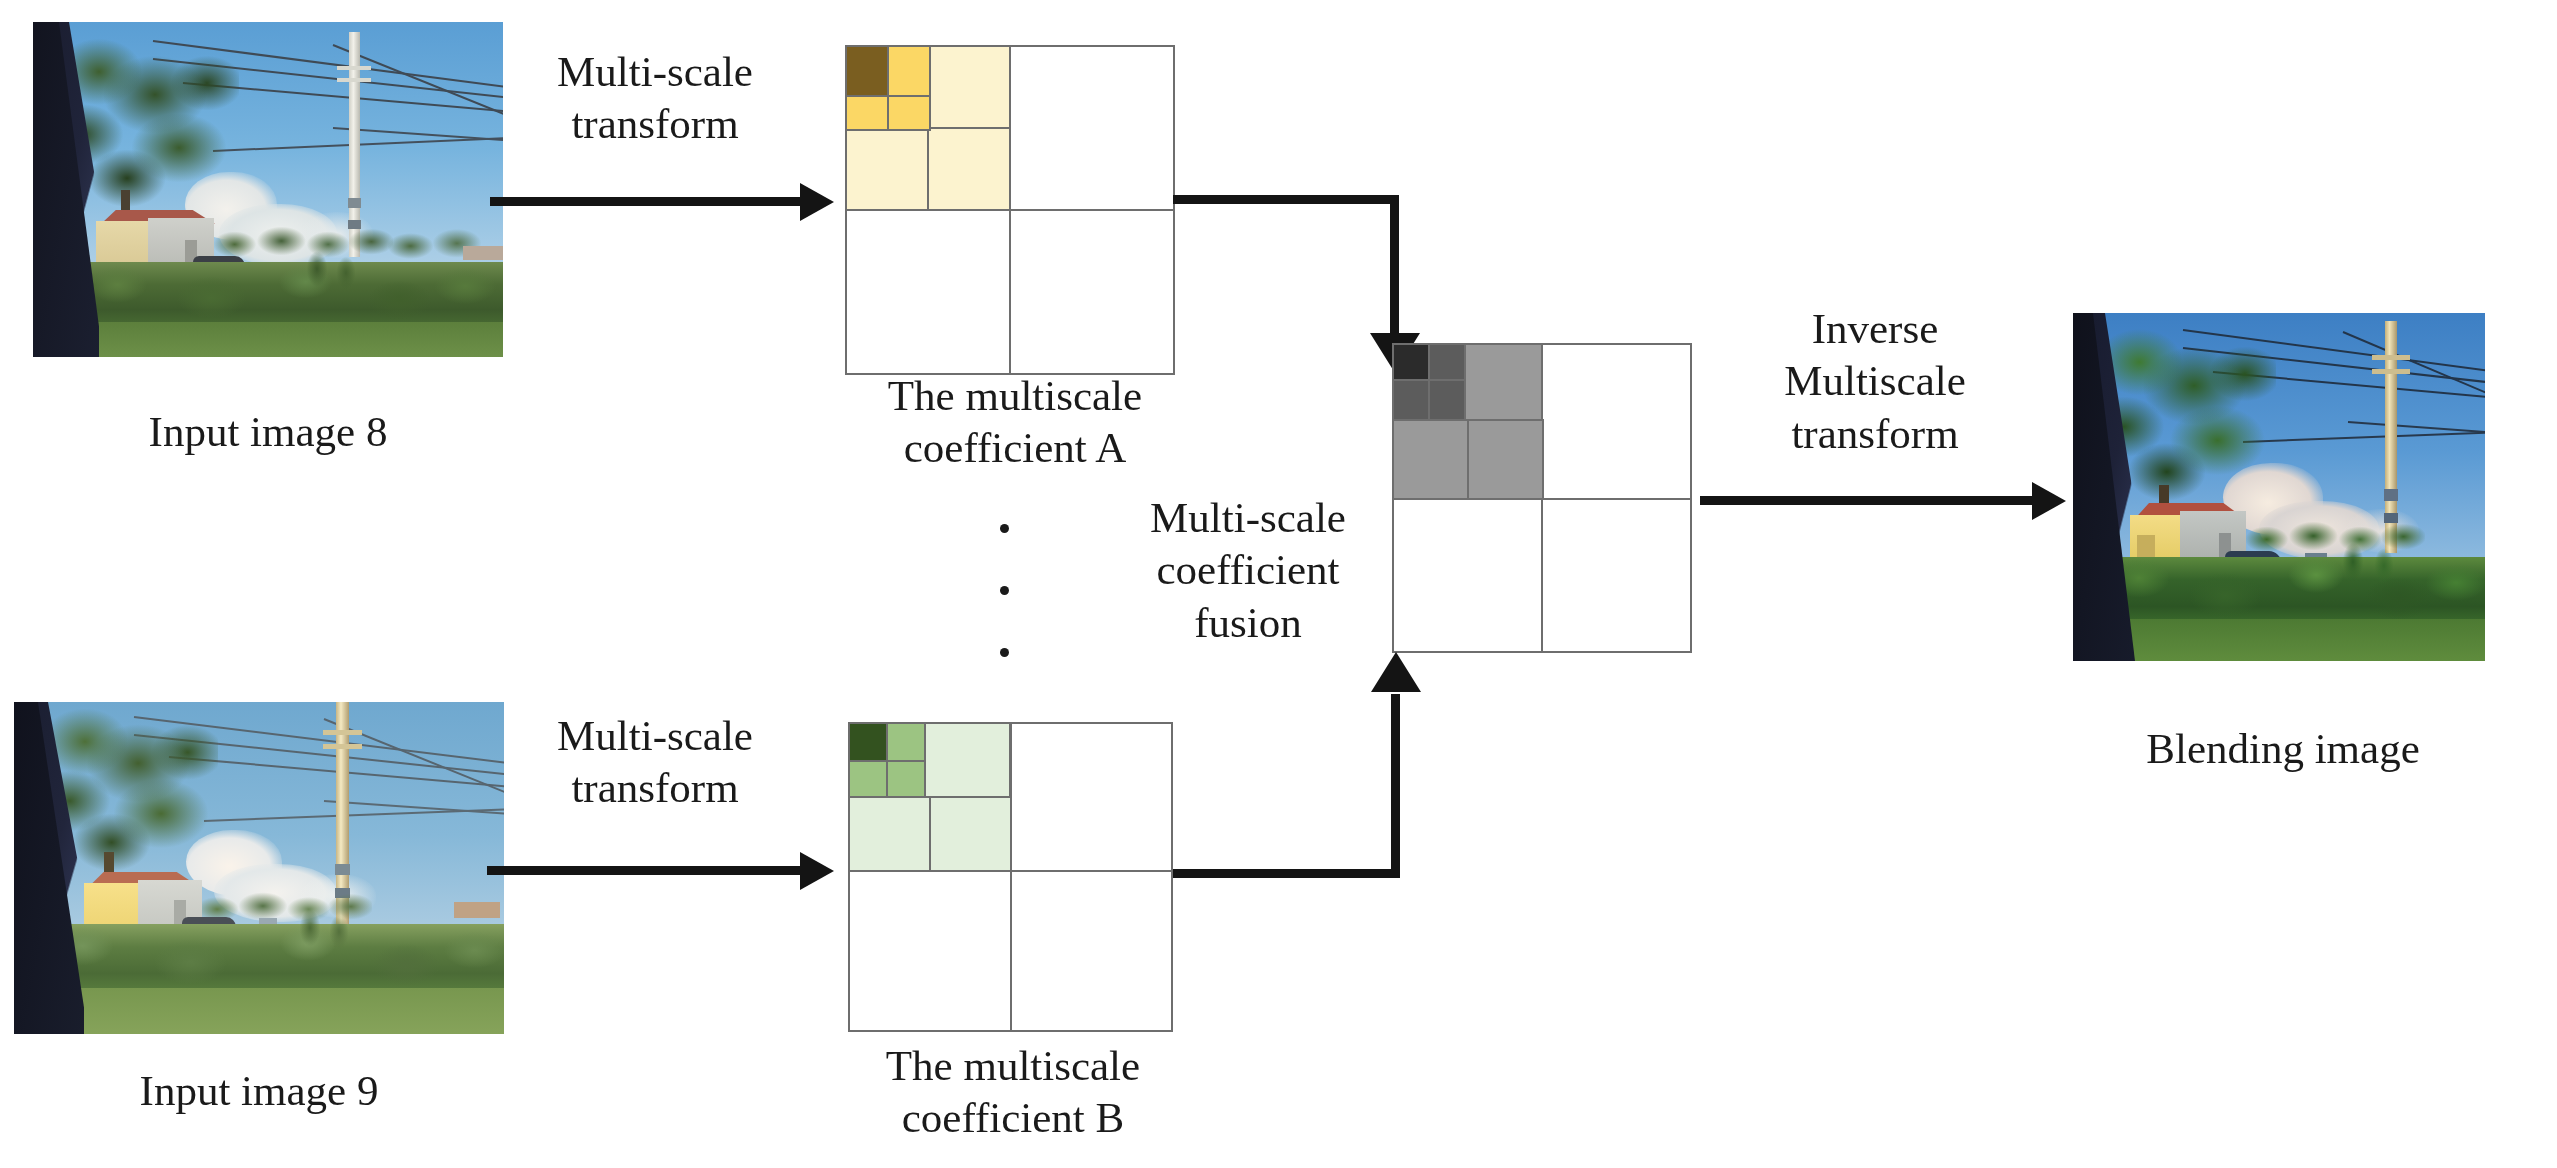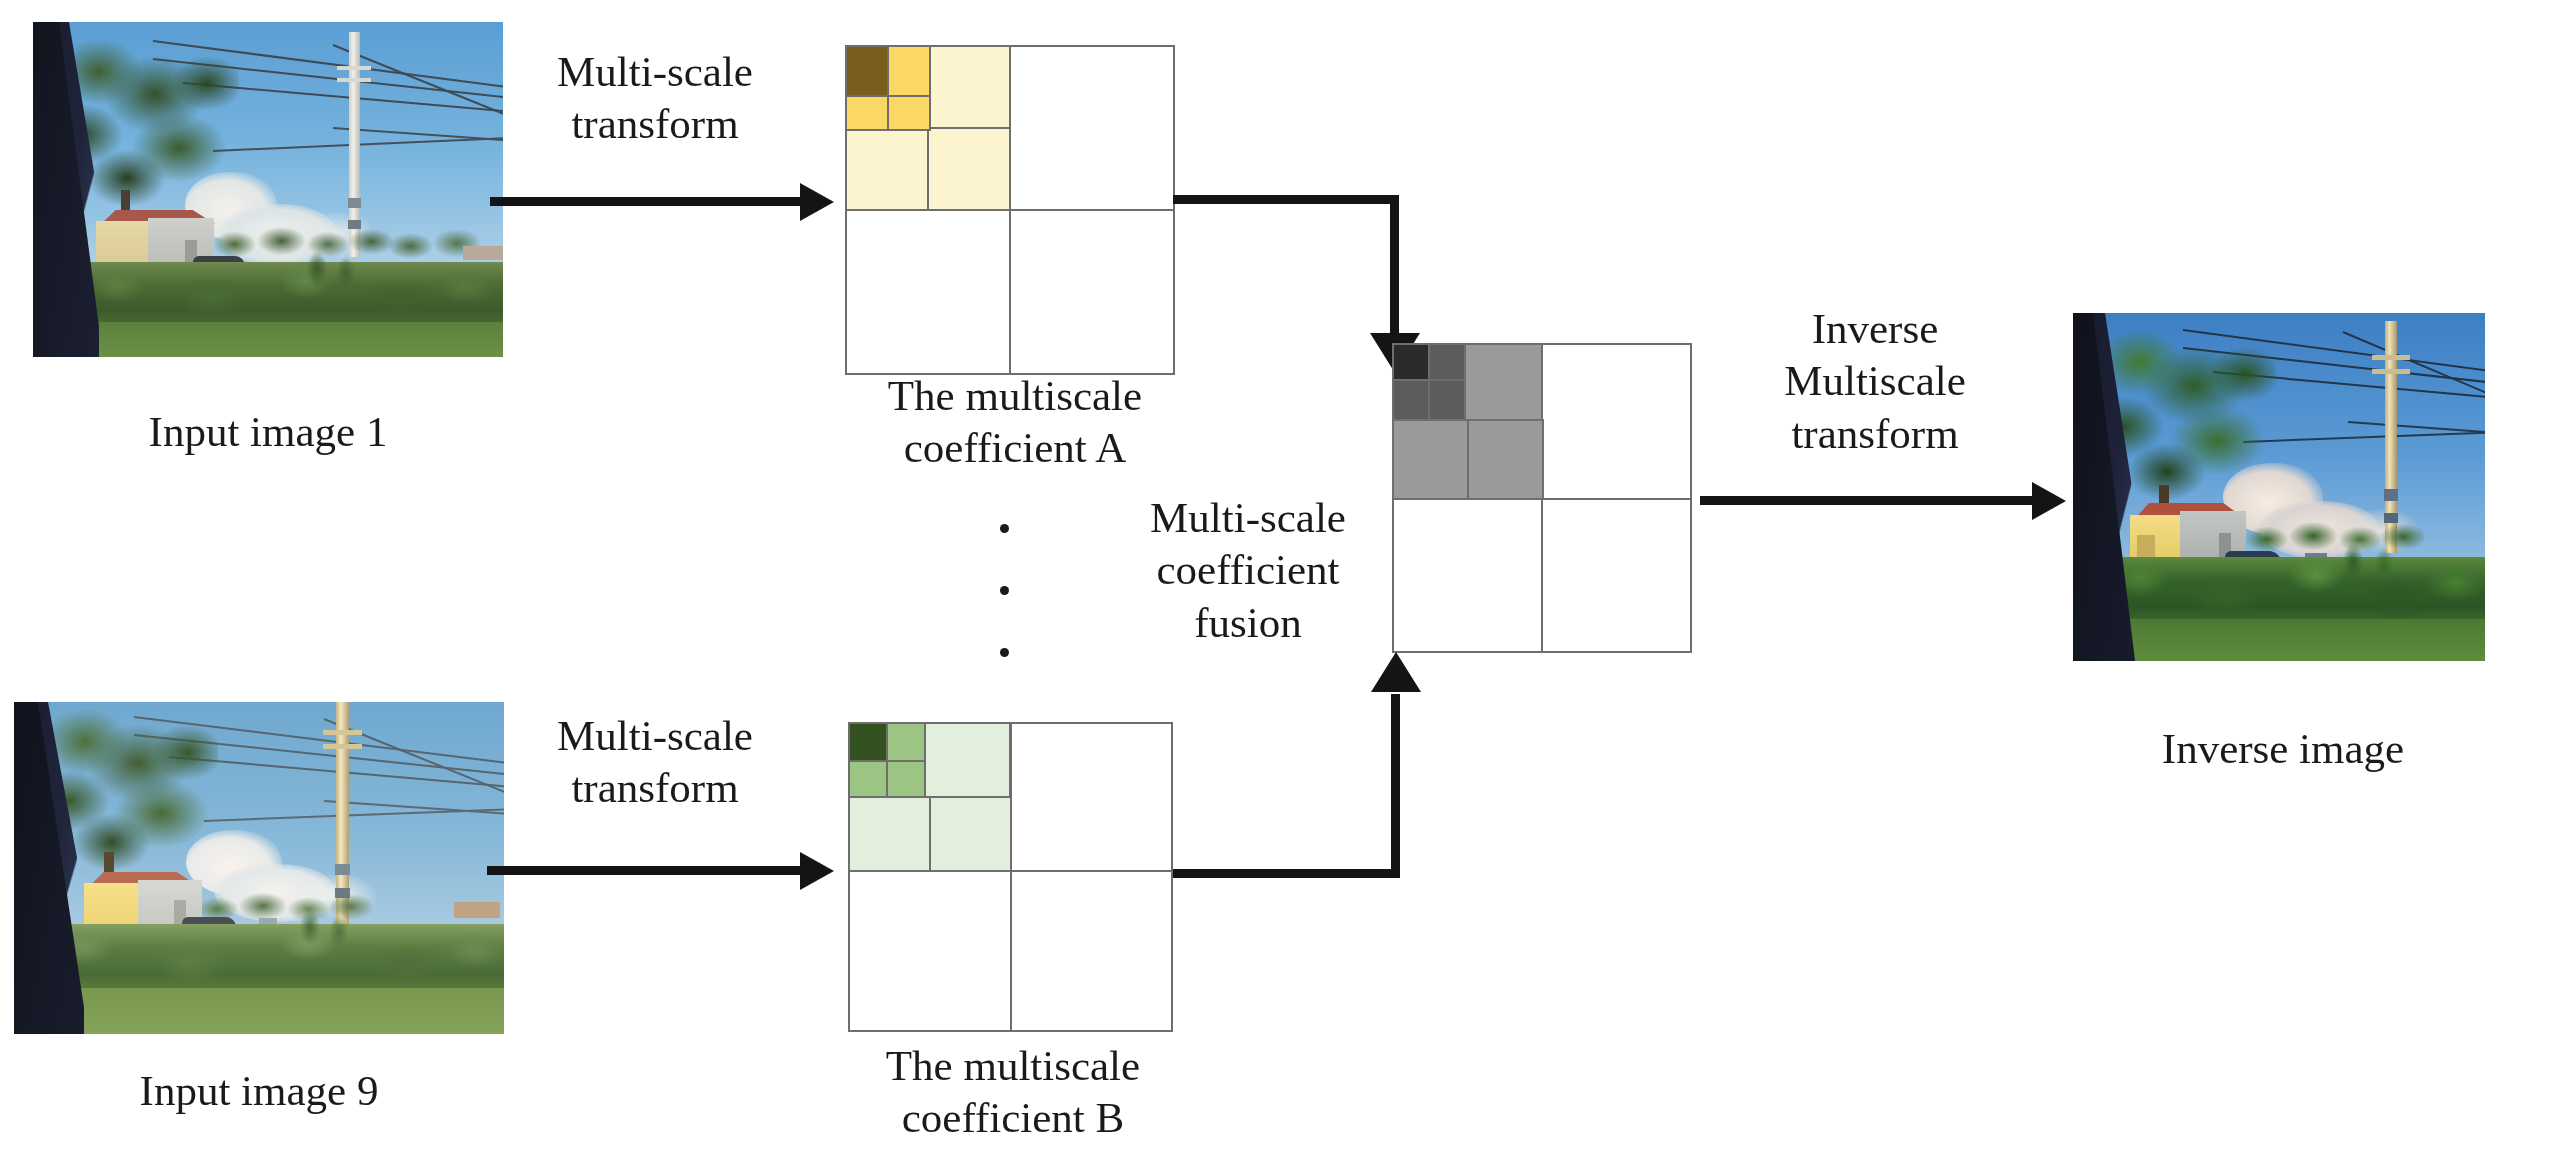--- a/index.html
+++ b/index.html
@@ -164,21 +164,21 @@
   <div style="position:absolute;left:270px;top:222px;width:28px;height:50px;background:
      radial-gradient(ellipse 14px 24px at 50% 50%,#3e5b2c 0%,rgba(62,91,44,0) 74%);"></div>
   <div style="position:absolute;left:300px;top:228px;width:26px;height:46px;background:
      radial-gradient(ellipse 13px 22px at 50% 50%,#44622f 0%,rgba(68,98,47,0) 74%);"></div>
   <div class="grass-a" style="position:absolute;left:0;top:300px;width:100%;height:35px;"></div>
 
   <div class="pillar" style="left:0;top:0;width:90px;height:335px;background:linear-gradient(105deg,#191c2e 0%,#20243a 44%,#272c45 56%,rgba(39,44,69,0) 57%);clip-path:polygon(0 0,36px 0,92px 335px,0 335px);"></div>
   <div class="pillar" style="left:0;top:0;width:66px;height:335px;background:linear-gradient(100deg,#12141f,#1b1f30);clip-path:polygon(0 0,26px 0,70px 335px,0 335px);"></div>
 </div>
 
-<div class="label" style="left:33px;top:406px;width:470px;">Input image 1</div>
+<div class="label" style="left:33px;top:406px;width:470px;">Input image 8</div>
 
 <div>
   <div class="shaft" style="left:490px;top:197px;width:313px;height:9px;"></div>
   <div class="head-r" style="left:800px;top:183px;"></div>
 </div>
 <div class="label" style="left:495px;top:46px;width:320px;">Multi-scale
 transform</div>
 
 <div style="position:absolute;left:845px;top:45px;width:330px;height:330px;">
   <div class="grid" style="left:0;top:0;width:330px;height:330px;"></div>
@@ -285,21 +285,21 @@
   <div style="position:absolute;left:266px;top:222px;width:28px;height:54px;background:
      radial-gradient(ellipse 14px 26px at 50% 50%,#2f5f26 0%,rgba(47,95,38,0) 74%);"></div>
   <div style="position:absolute;left:298px;top:228px;width:26px;height:50px;background:
      radial-gradient(ellipse 13px 24px at 50% 50%,#366a2a 0%,rgba(54,106,42,0) 74%);"></div>
   <div class="grass-c" style="position:absolute;left:0;top:306px;width:100%;height:42px;"></div>
 
   <div class="pillar" style="left:0;top:0;width:92px;height:348px;background:linear-gradient(104deg,#161a2d 0%,#1e2238 44%,#252a44 56%,rgba(37,42,68,0) 57%);clip-path:polygon(0 0,32px 0,86px 348px,0 348px);"></div>
   <div class="pillar" style="left:0;top:0;width:62px;height:348px;background:linear-gradient(100deg,#0f111b,#171b2b);clip-path:polygon(0 0,20px 0,62px 348px,0 348px);"></div>
 </div>
 
-<div class="label" style="left:2063px;top:723px;width:440px;">Inverse image</div>
+<div class="label" style="left:2063px;top:723px;width:440px;">Blending image</div>
 
 <div class="photo" style="left:14px;top:702px;width:490px;height:332px;">
   <div class="ph-layer sky2"></div>
 
   <div class="wire" style="left:120px;top:14px;width:430px;height:2px;background:#57656f;transform:rotate(7deg);"></div>
   <div class="wire" style="left:120px;top:32px;width:430px;height:2px;background:#57656f;transform:rotate(6deg);"></div>
   <div class="wire" style="left:155px;top:54px;width:410px;height:2px;background:#57656f;transform:rotate(5deg);"></div>
   <div class="wire" style="left:310px;top:16px;width:240px;height:2px;background:#57656f;transform:rotate(22deg);"></div>
   <div class="wire" style="left:190px;top:118px;width:360px;height:2px;background:#5b6a74;transform:rotate(-2.2deg);"></div>
   <div class="wire" style="left:310px;top:98px;width:245px;height:2px;background:#5b6a74;transform:rotate(4deg);"></div>

